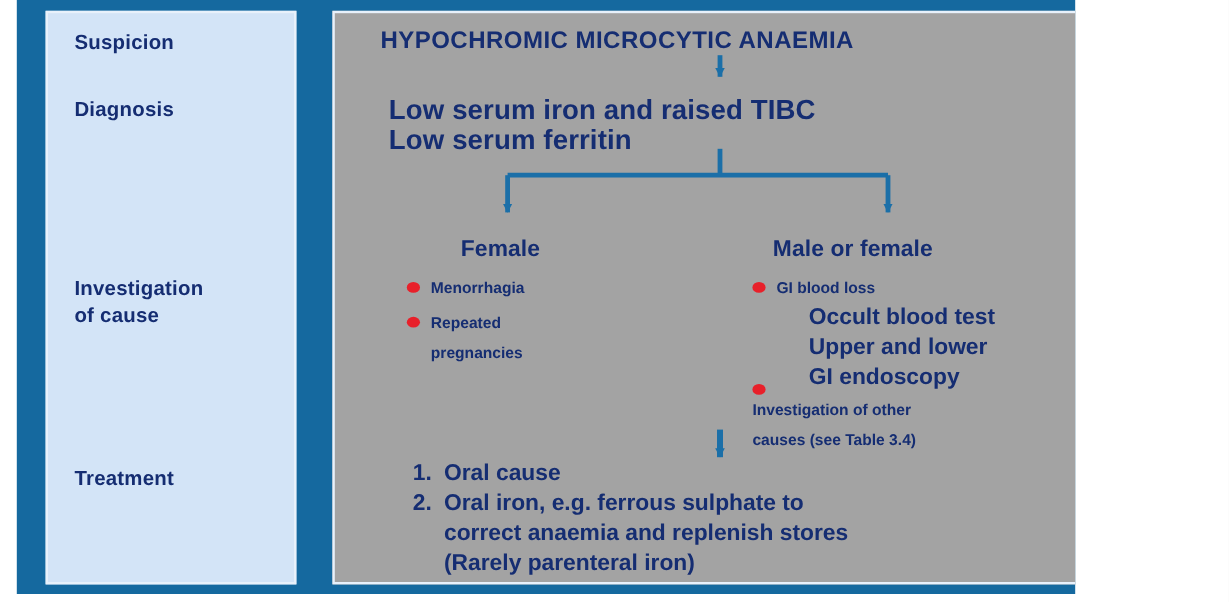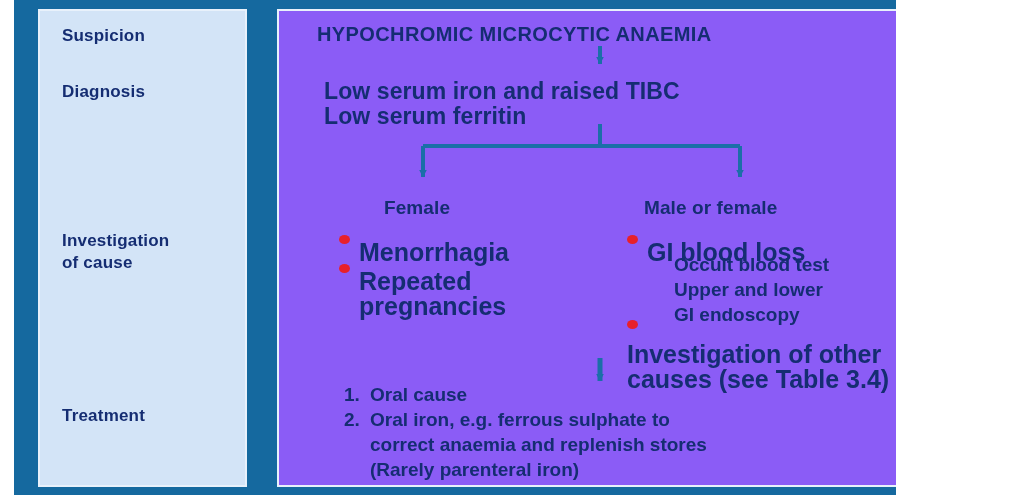--- a/index.html
+++ b/index.html
@@ -35,21 +35,21 @@
     border: 2px solid #e8f1fb;
     box-sizing: border-box;
   }
   
   .panel-right {
     position: absolute;
     left: 277px;
     top: 9px;
     width: 723px;
     height: 478px;
-    background: #8b5cf6;
+    background: #a3a3a3;
     border: 2px solid #e8f1fb;
     box-sizing: border-box;
   }
   .stage-label {
     position: absolute;
     color: #152d72;
     font-size: 17px;
     font-weight: bold;
     letter-spacing: 0.2px;
     line-height: 22px;
@@ -83,25 +83,24 @@
     width: 11px;
     height: 9px;
     border-radius: 50%;
     background: #e8202a;
     margin-top: 8px;
     margin-right: 9px;
     flex: none;
   }
   .bullet-text {
     color: #152d72;
-    font-size: 25px;
-    font-weight: bold;
-    line-height: 25px;
-    white-space: pre-line;
-    margin-top: 13px;
+    font-size: 13px;
+    font-weight: bold;
+    line-height: 25px;
+    white-space: pre-line;
   }
   .sub-text {
     position: absolute;
     color: #152d72;
     font-size: 19px;
     font-weight: bold;
     line-height: 25px;
     white-space: pre-line;
   }
   .num-list {
@@ -136,21 +135,21 @@
 
 <div id="figure">
 
   <div class="frame"></div>
 
   <div class="panel-left">
     <div class="stage-label" style="left:22px; top:14px;">Suspicion</div>
     <div class="stage-label" style="left:22px; top:70px;">Diagnosis</div>
     <div class="stage-label" style="left:22px; top:219px;">Investigation
 of cause</div>
-    <div class="stage-label" style="left:22px; top:394px;text-align:center;">Treatment</div>
+    <div class="stage-label" style="left:22px; top:377px;text-align:center;">Treatment</div>
   </div>
 
   <div class="panel-right">
 
     <div class="content-text title-text" style="left:38px; top:12px;">HYPOCHROMIC MICROCYTIC ANAEMIA</div>
 
     <div class="content-text body-text" style="left:45px; top:68px;">Low serum iron and raised TIBC
 Low serum ferritin</div>
 
     <div class="content-text branch-head" style="left:105px; top:186px;">Female</div>

